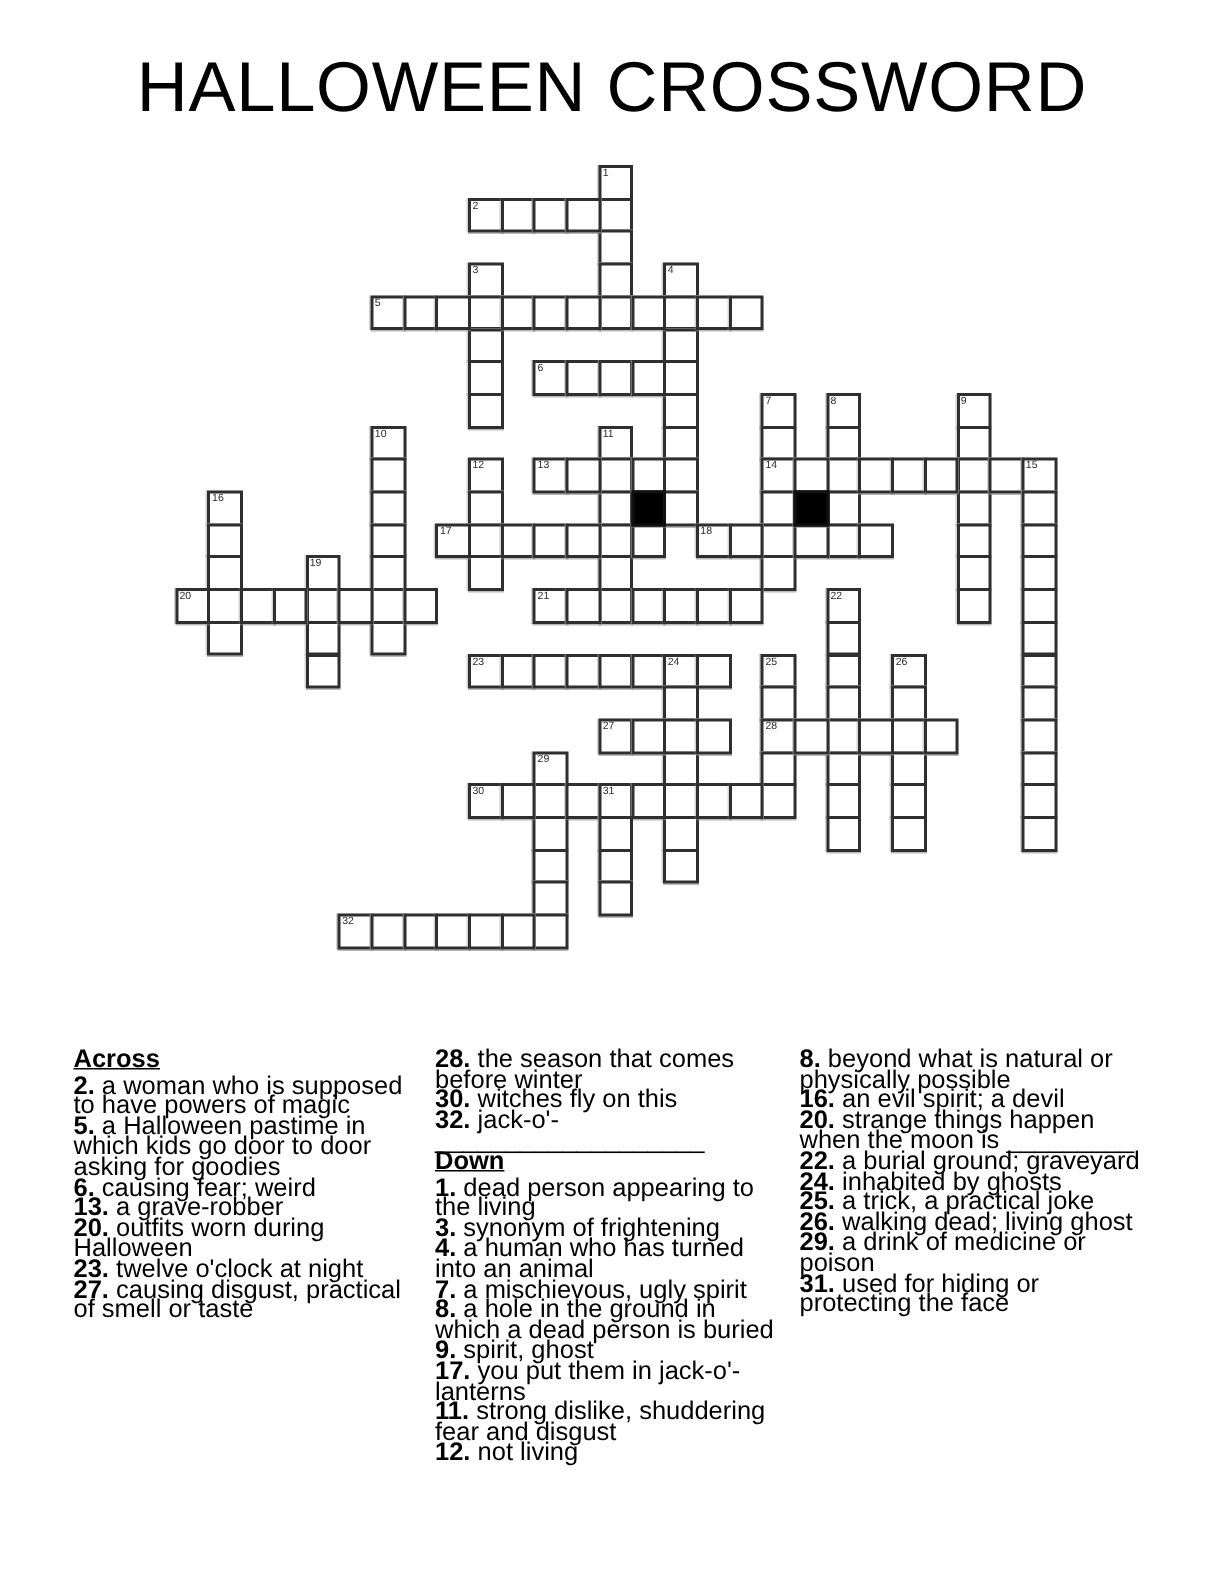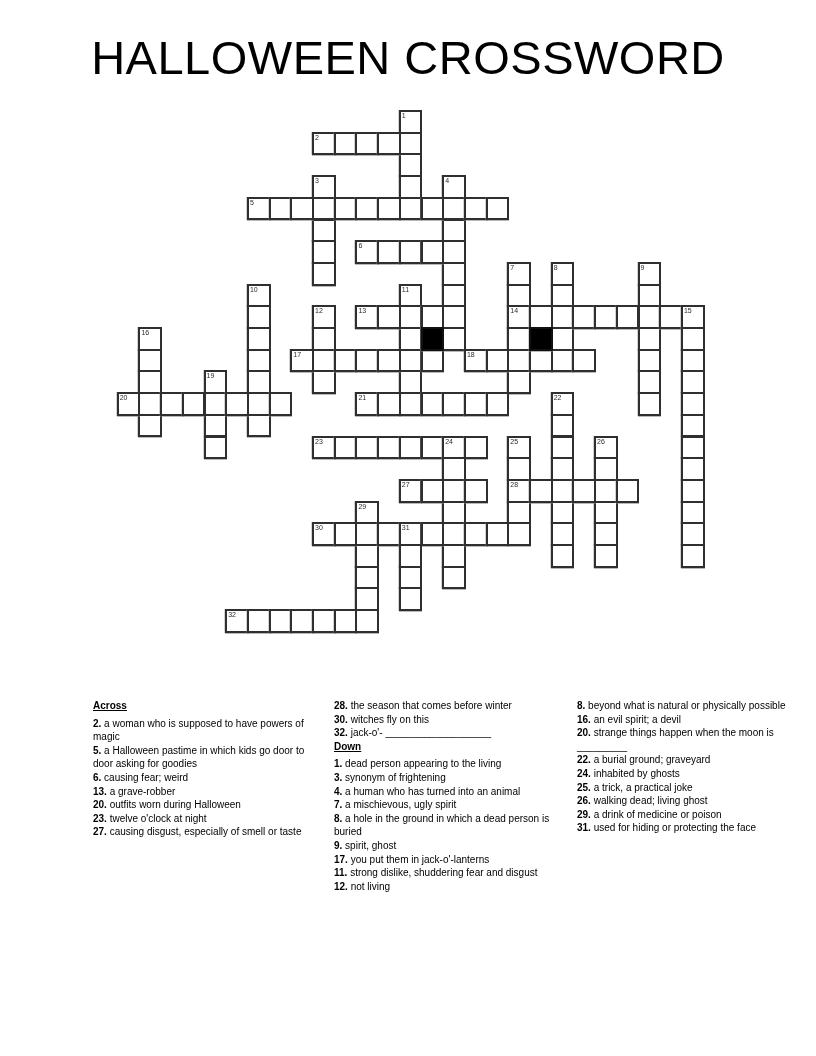--- a/index.html
+++ b/index.html
@@ -16,21 +16,21 @@
     position:absolute;box-sizing:border-box;background:#fff;
     border:2px solid #2f2f2f;
     box-shadow:0 1px 0 rgba(128,128,128,.55),-1px 0 0 rgba(128,128,128,.35);
   }
   .cell.black{background:#000;border-color:#111;}
   .cnum{
     position:absolute;top:-1px;left:1px;font-size:7px;line-height:9px;
     color:#2b2b2b;letter-spacing:0;
   }
   .clue-col{
-    position:absolute;top:699px;width:233px;font-size:10px;line-height:13.6px;color:#000;margin-left:44px;
+    position:absolute;top:699px;width:233px;font-size:17px;line-height:13.6px;color:#000;
   }
   .clue-heading{
     font-weight:bold;text-decoration:underline;margin:0 0 4px 0;
   }
   .clue{margin:0;}
   .clue b{font-weight:bold;}
 </style>
 </head>
 <body>
 
@@ -287,21 +287,21 @@
 
 <div id="clues-section">
     <div class="clue-col" style="left: 49px;">
       <div class="clue-heading">Across</div>
       <div class="clue"><b>2.</b><span> a woman who is supposed to have powers of magic</span></div>
       <div class="clue"><b>5.</b><span> a Halloween pastime in which kids go door to door asking for goodies</span></div>
       <div class="clue"><b>6.</b><span> causing fear; weird</span></div>
       <div class="clue"><b>13.</b><span> a grave-robber</span></div>
       <div class="clue"><b>20.</b><span> outfits worn during Halloween</span></div>
       <div class="clue"><b>23.</b><span> twelve o'clock at night</span></div>
-      <div class="clue"><b>27.</b><span> causing disgust, especially of smell or taste</span></div>
+      <div class="clue"><b>27.</b><span> causing disgust, practical of smell or taste</span></div>
     </div>
     <div class="clue-col" style="left: 290px;">
       <div class="clue"><b>28.</b><span> the season that comes before winter</span></div>
       <div class="clue"><b>30.</b><span> witches fly on this</span></div>
       <div class="clue"><b>32.</b><span> jack-o'- ___________________</span></div>
       <div class="clue-heading">Down</div>
       <div class="clue"><b>1.</b><span> dead person appearing to the living</span></div>
       <div class="clue"><b>3.</b><span> synonym of frightening</span></div>
       <div class="clue"><b>4.</b><span> a human who has turned into an animal</span></div>
       <div class="clue"><b>7.</b><span> a mischievous, ugly spirit</span></div>

